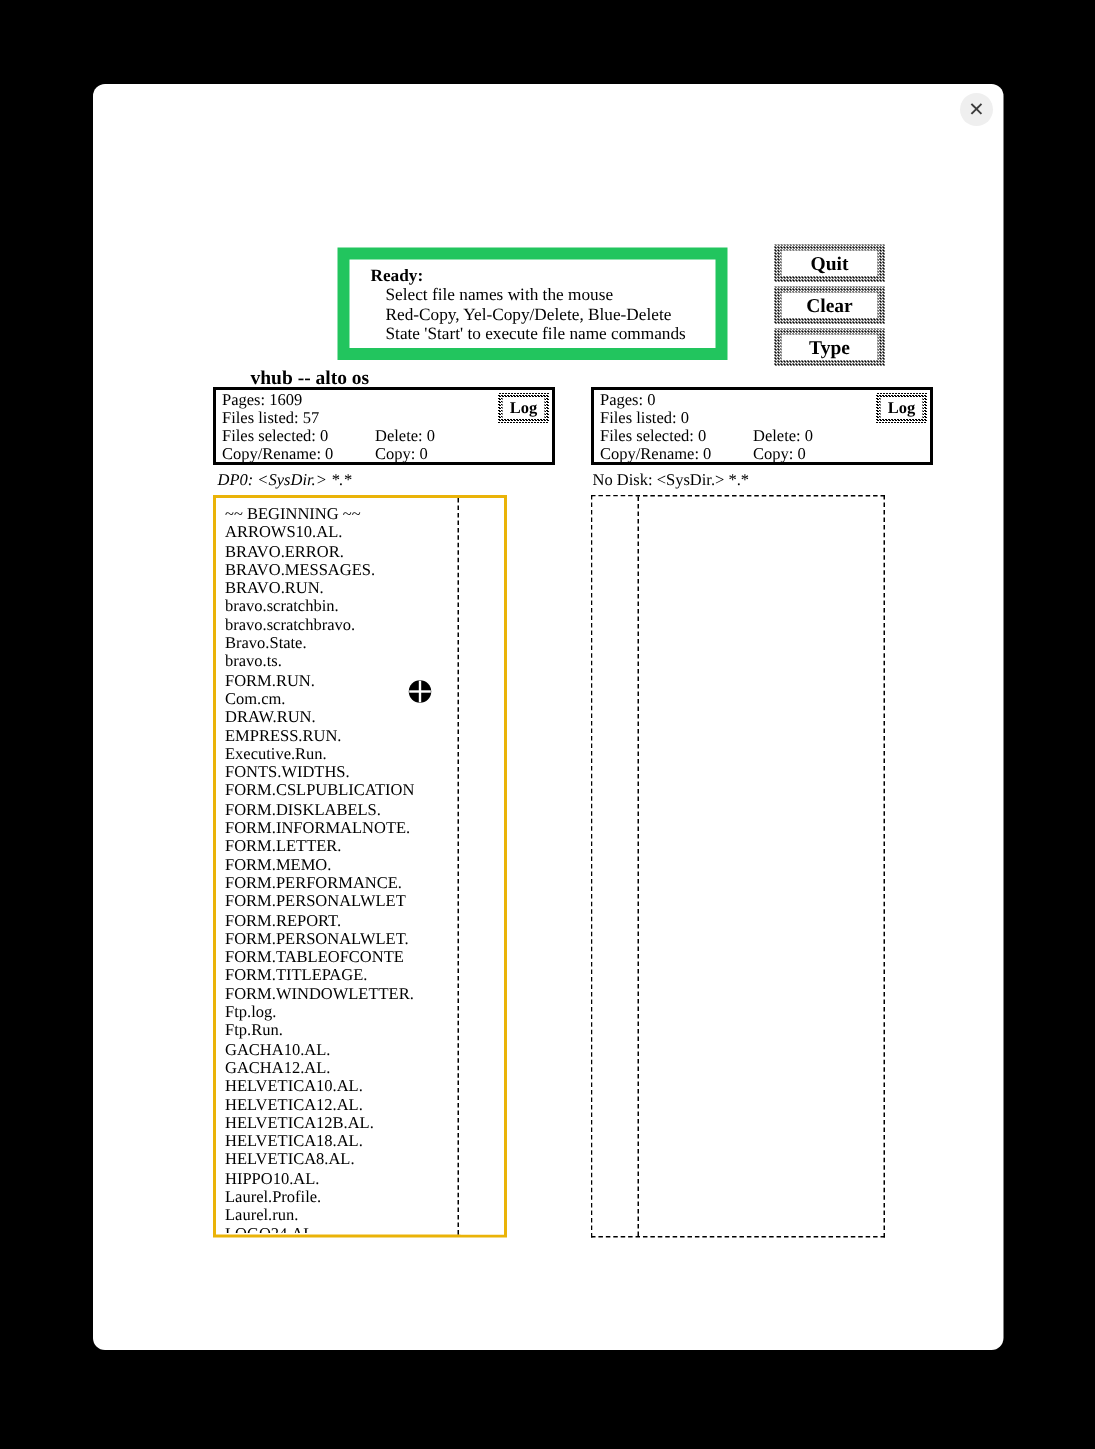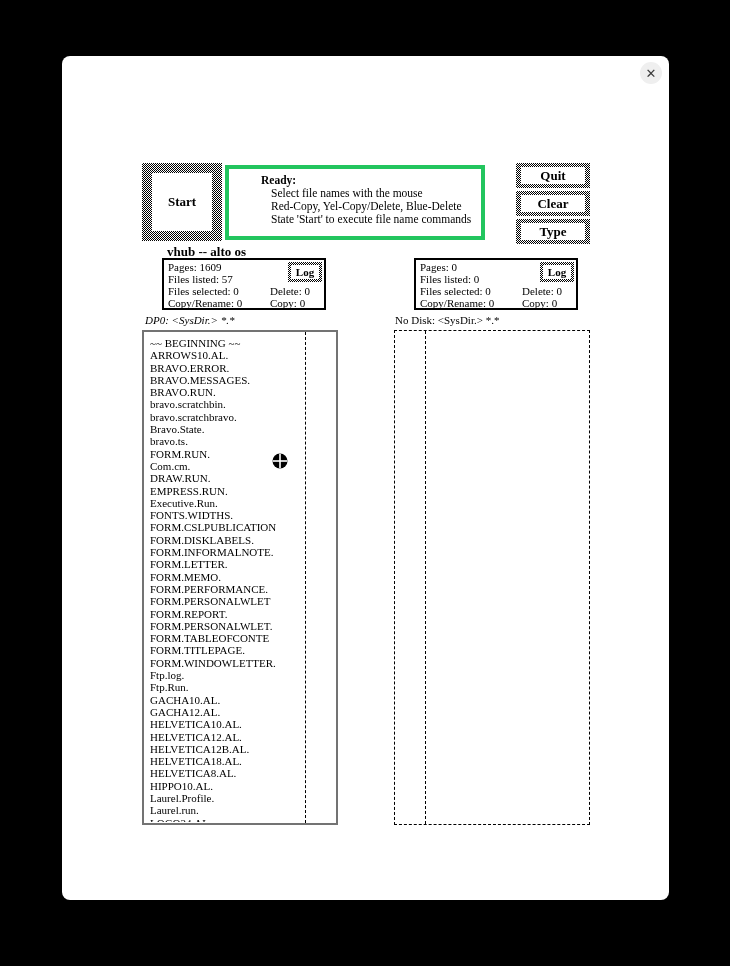--- a/index.html
+++ b/index.html
@@ -24,63 +24,60 @@
   }
   .btn{position:absolute;box-sizing:border-box;display:flex;}
   .btn .inner{
     flex:1;background:#fff;display:flex;align-items:center;justify-content:center;
     font-weight:bold;font-size:13px;
   }
   .start-btn{left:80px;top:107px;width:80px;height:78px;padding:10px;}
   .cmd-btn{left:454px;width:74px;height:25px;padding:4px 5px;}
   .msg-box{
     position:absolute;left:163px;top:109px;width:260px;height:75px;box-sizing:border-box;
-    border:4px solid #22c55e;padding:5px 6px 5px 32px;font-size:11.5px;line-height:13px;
+    border:8px solid #22c55e;padding:5px 6px 5px 14px;font-size:11.5px;line-height:13px;
   }
   .msg-title{font-weight:bold;}
   .msg-line{padding-left:10px;white-space:nowrap;}
   .app-title{position:absolute;left:105px;top:188px;font-weight:bold;font-size:13px;white-space:nowrap;}
   .stats-box{
-    position:absolute;top:202px;width:164px;height:52px;box-sizing:border-box;
-    border:2px solid #000;font-size:11px;line-height:12px;padding:1px 0 0 4px;margin-left:20px;
+    position:absolute;top:202px;width:228px;height:52px;box-sizing:border-box;
+    border:2px solid #000;font-size:11px;line-height:12px;padding:1px 0 0 4px;
   }
   .stats-left{left:80px;}
   .stats-right{left:332px;}
   .stat-row{display:flex;white-space:nowrap;}
   .stat-row .c1{width:102px;flex:none;}
   .log-btn{position:absolute;top:2px;right:2px;width:34px;height:20px;padding:3px;}
   .log-btn .inner{font-size:11px;}
   .dir-label{position:absolute;top:258px;font-size:11px;white-space:nowrap;}
   .dir-left{left:83px;font-style:italic;}
   .dir-right{left:333px;}
   .list-box{position:absolute;top:274px;width:196px;height:495px;box-sizing:border-box;}
-  .list-solid{left:80px;border:2px solid #737373;}
+  .list-solid{left:80px;border:2px solid #eab308;}
   .list-dashed{left:332px;border:1px dashed #000;}
   .v-divider{position:absolute;top:0;bottom:0;width:0;border-left:1px dashed #000;}
   .list-solid .v-divider{right:30px;}
   .list-dashed .v-divider{left:30px;}
   .names{
     position:absolute;left:6px;top:5px;right:33px;bottom:1px;overflow:hidden;
     font-size:11px;line-height:12.3px;
   }
   .file-row{white-space:nowrap;cursor:pointer;}
   .scroll-col{position:absolute;top:0;bottom:0;width:29px;background:#fff;}
   .list-solid .scroll-col{right:0;}
   .list-dashed .scroll-col{left:0;}
   .cursor-icon{position:absolute;left:210px;top:397px;}
 </style>
 </head>
 <body>
 
 <div class="bg">
   <div class="window">
 
-    <div class="btn checker start-btn">
-      <div class="inner">Start</div>
-    </div>
 
     <div class="msg-box">
       <div class="msg-title">Ready:</div>
       <div class="msg-line">Select file names with the mouse</div>
       <div class="msg-line">Red-Copy, Yel-Copy/Delete, Blue-Delete</div>
       <div class="msg-line">State 'Start' to execute file name commands</div>
     </div>
 
     <div class="btn checker cmd-btn" style="top:107px">
       <div class="inner">Quit</div>

